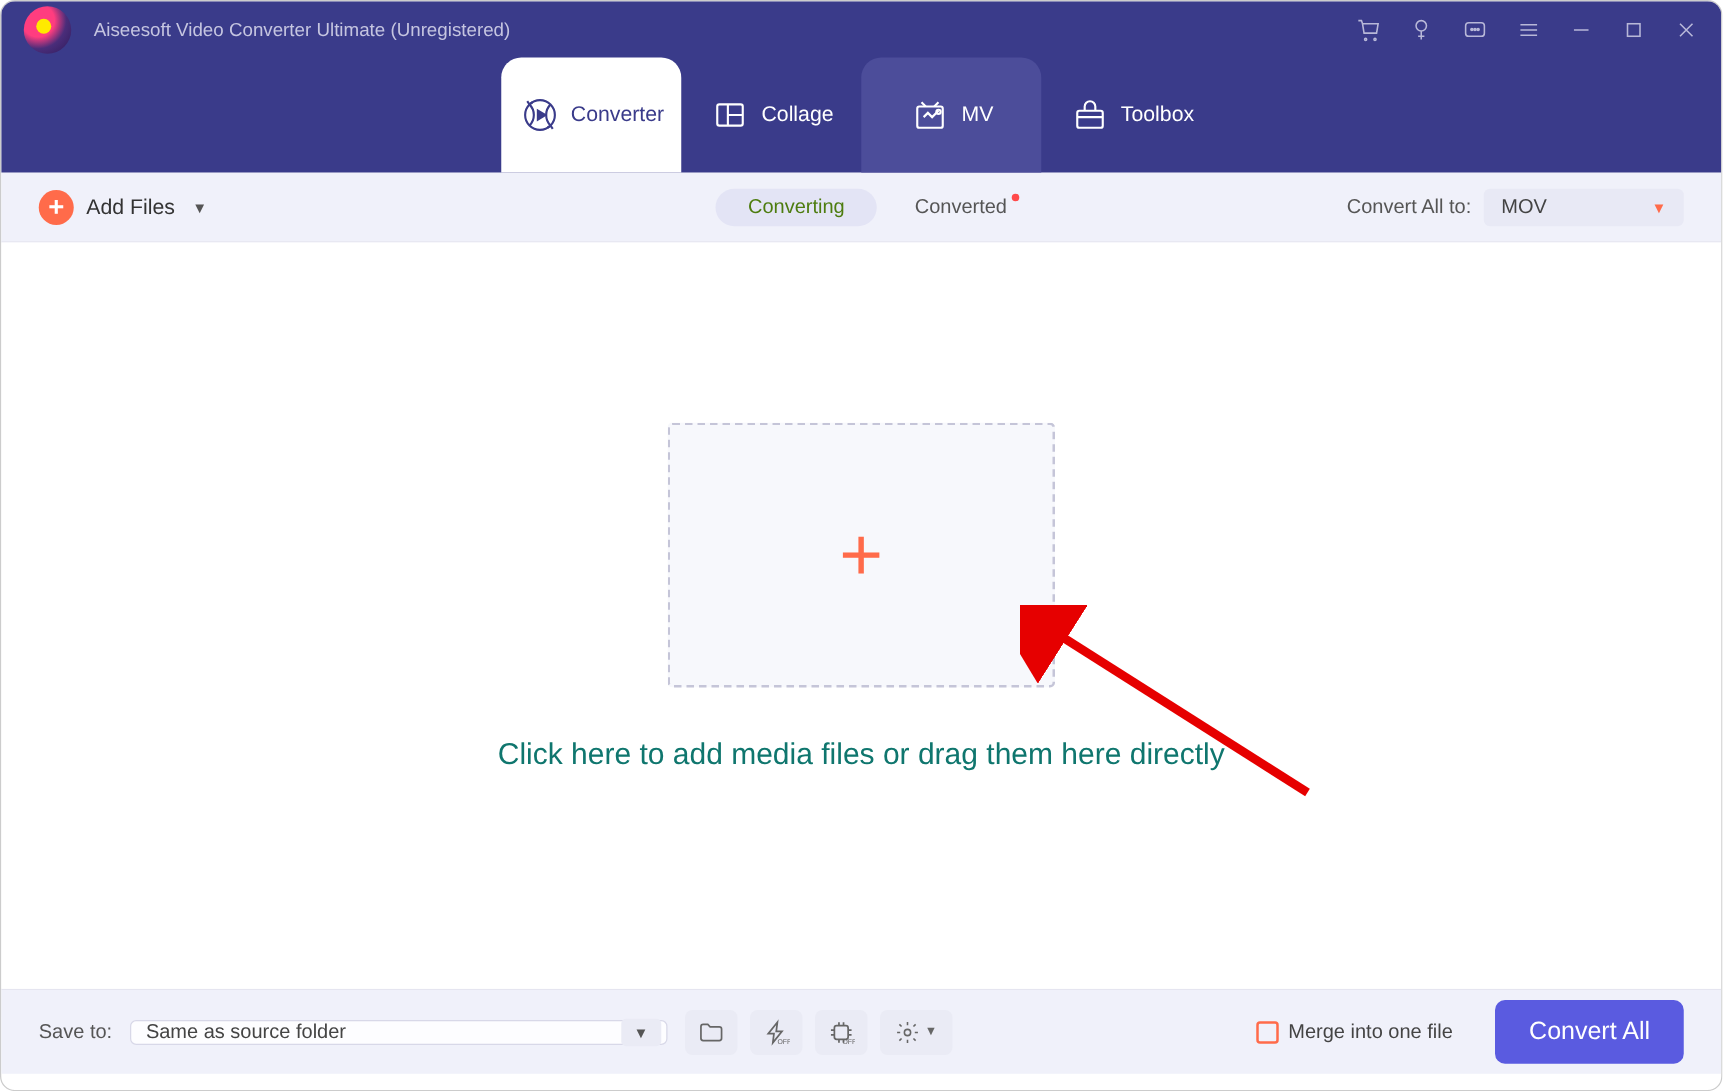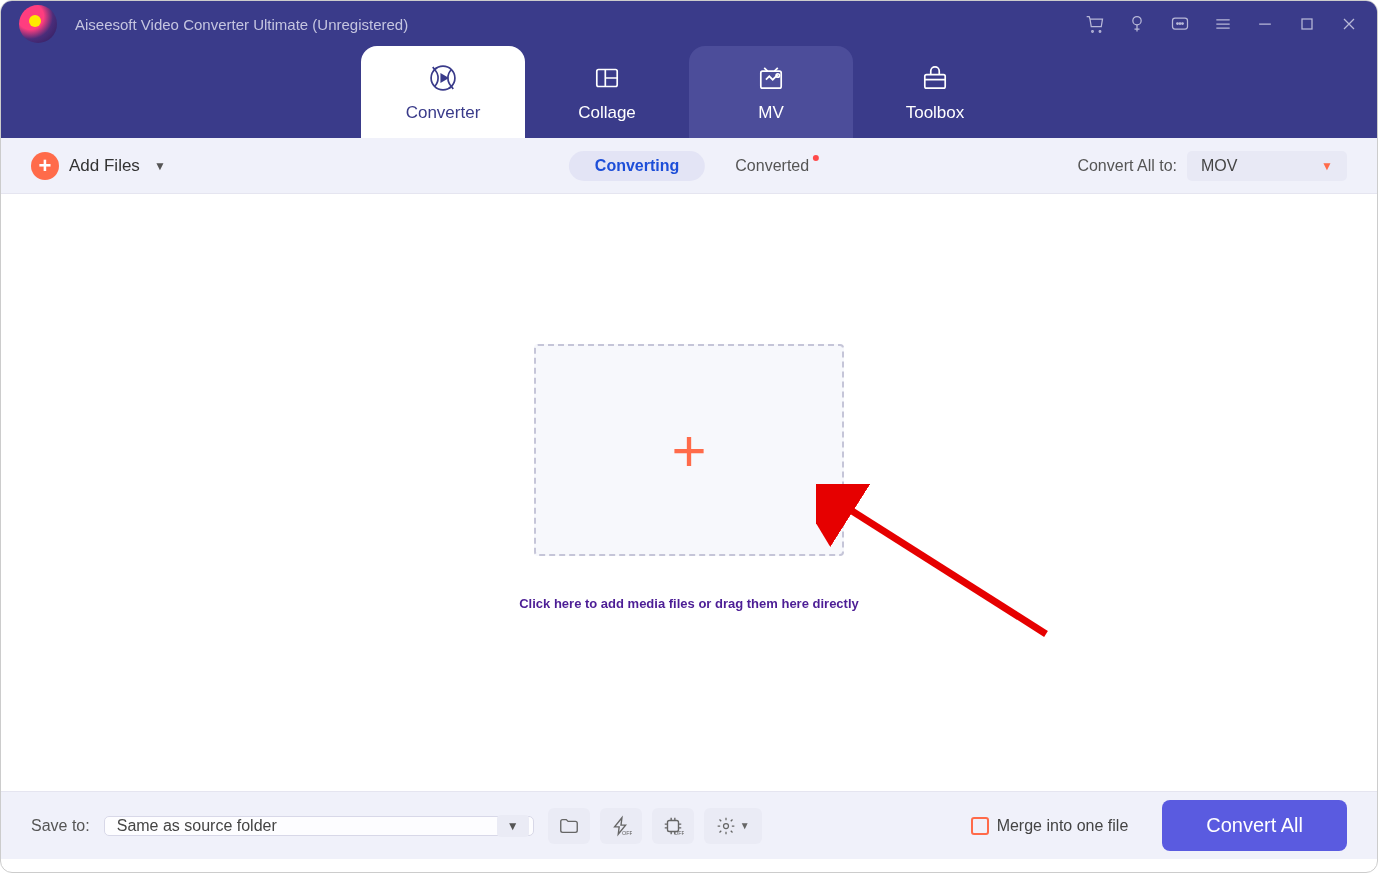--- a/index.html
+++ b/index.html
@@ -66,24 +66,24 @@
       display: flex;
       justify-content: center;
       gap: 0;
       position: absolute;
       bottom: 0;
       left: 50%;
       transform: translateX(-50%);
     }
     
     .tab {
-      width: 164px;
+      width: 144px;
       height: 92px;
       display: flex;
-      flex-direction: column;
+      flex-direction: row;
       align-items: center;
       justify-content: center;
       gap: 8px;
       color: #fff;
       cursor: pointer;
       font-size: 17px;
     }
     
     .tab.active {
       background: #fff;
@@ -136,26 +136,25 @@
       position: absolute;
       left: 50%;
       transform: translateX(-50%);
       display: flex;
       gap: 30px;
       align-items: center;
     }
     
     .pill {
       background: #e3e4f5;
-      color: #1d4ed8;
+      color: #4d7c0f;
       padding: 6px 26px;
       border-radius: 18px;
       font-size: 16px;
       cursor: pointer;
-      font-weight: bold;
     }
     
     .converted-tab {
       color: #555;
       font-size: 16px;
       cursor: pointer;
       position: relative;
     }
     .converted-tab .dot {
       position: absolute;
@@ -212,23 +211,22 @@
     }
     
     .big-plus {
       font-size: 60px;
       color: #ff6b4a;
       font-weight: 200;
     }
     
     .dropzone-text {
       margin-top: 40px;
-      color: #4c1d95;
-      font-size: 13px;
-      font-weight: bold;
+      color: #0f766e;
+      font-size: 24px;
     }
     
     .red-arrow {
       position: absolute;
       top: 290px;
       left: 815px;
       pointer-events: none;
     }
     
     .footer {
@@ -293,21 +291,21 @@
       width: 18px;
       height: 18px;
       border: 2px solid #ff6b4a;
       border-radius: 3px;
     }
     .merge-checkbox-label { color: #444; font-size: 16px; }
     
     .convert-all-btn {
       background: #5a5be0;
       color: #fff;
-      padding: 14px 44px;
+      padding: 14px 27px;
       border-radius: 8px;
       font-size: 20px;
       cursor: pointer;
       margin-left: 20px;
     }
   </style>
 </head>
 <body>
 
 <div class="window">

